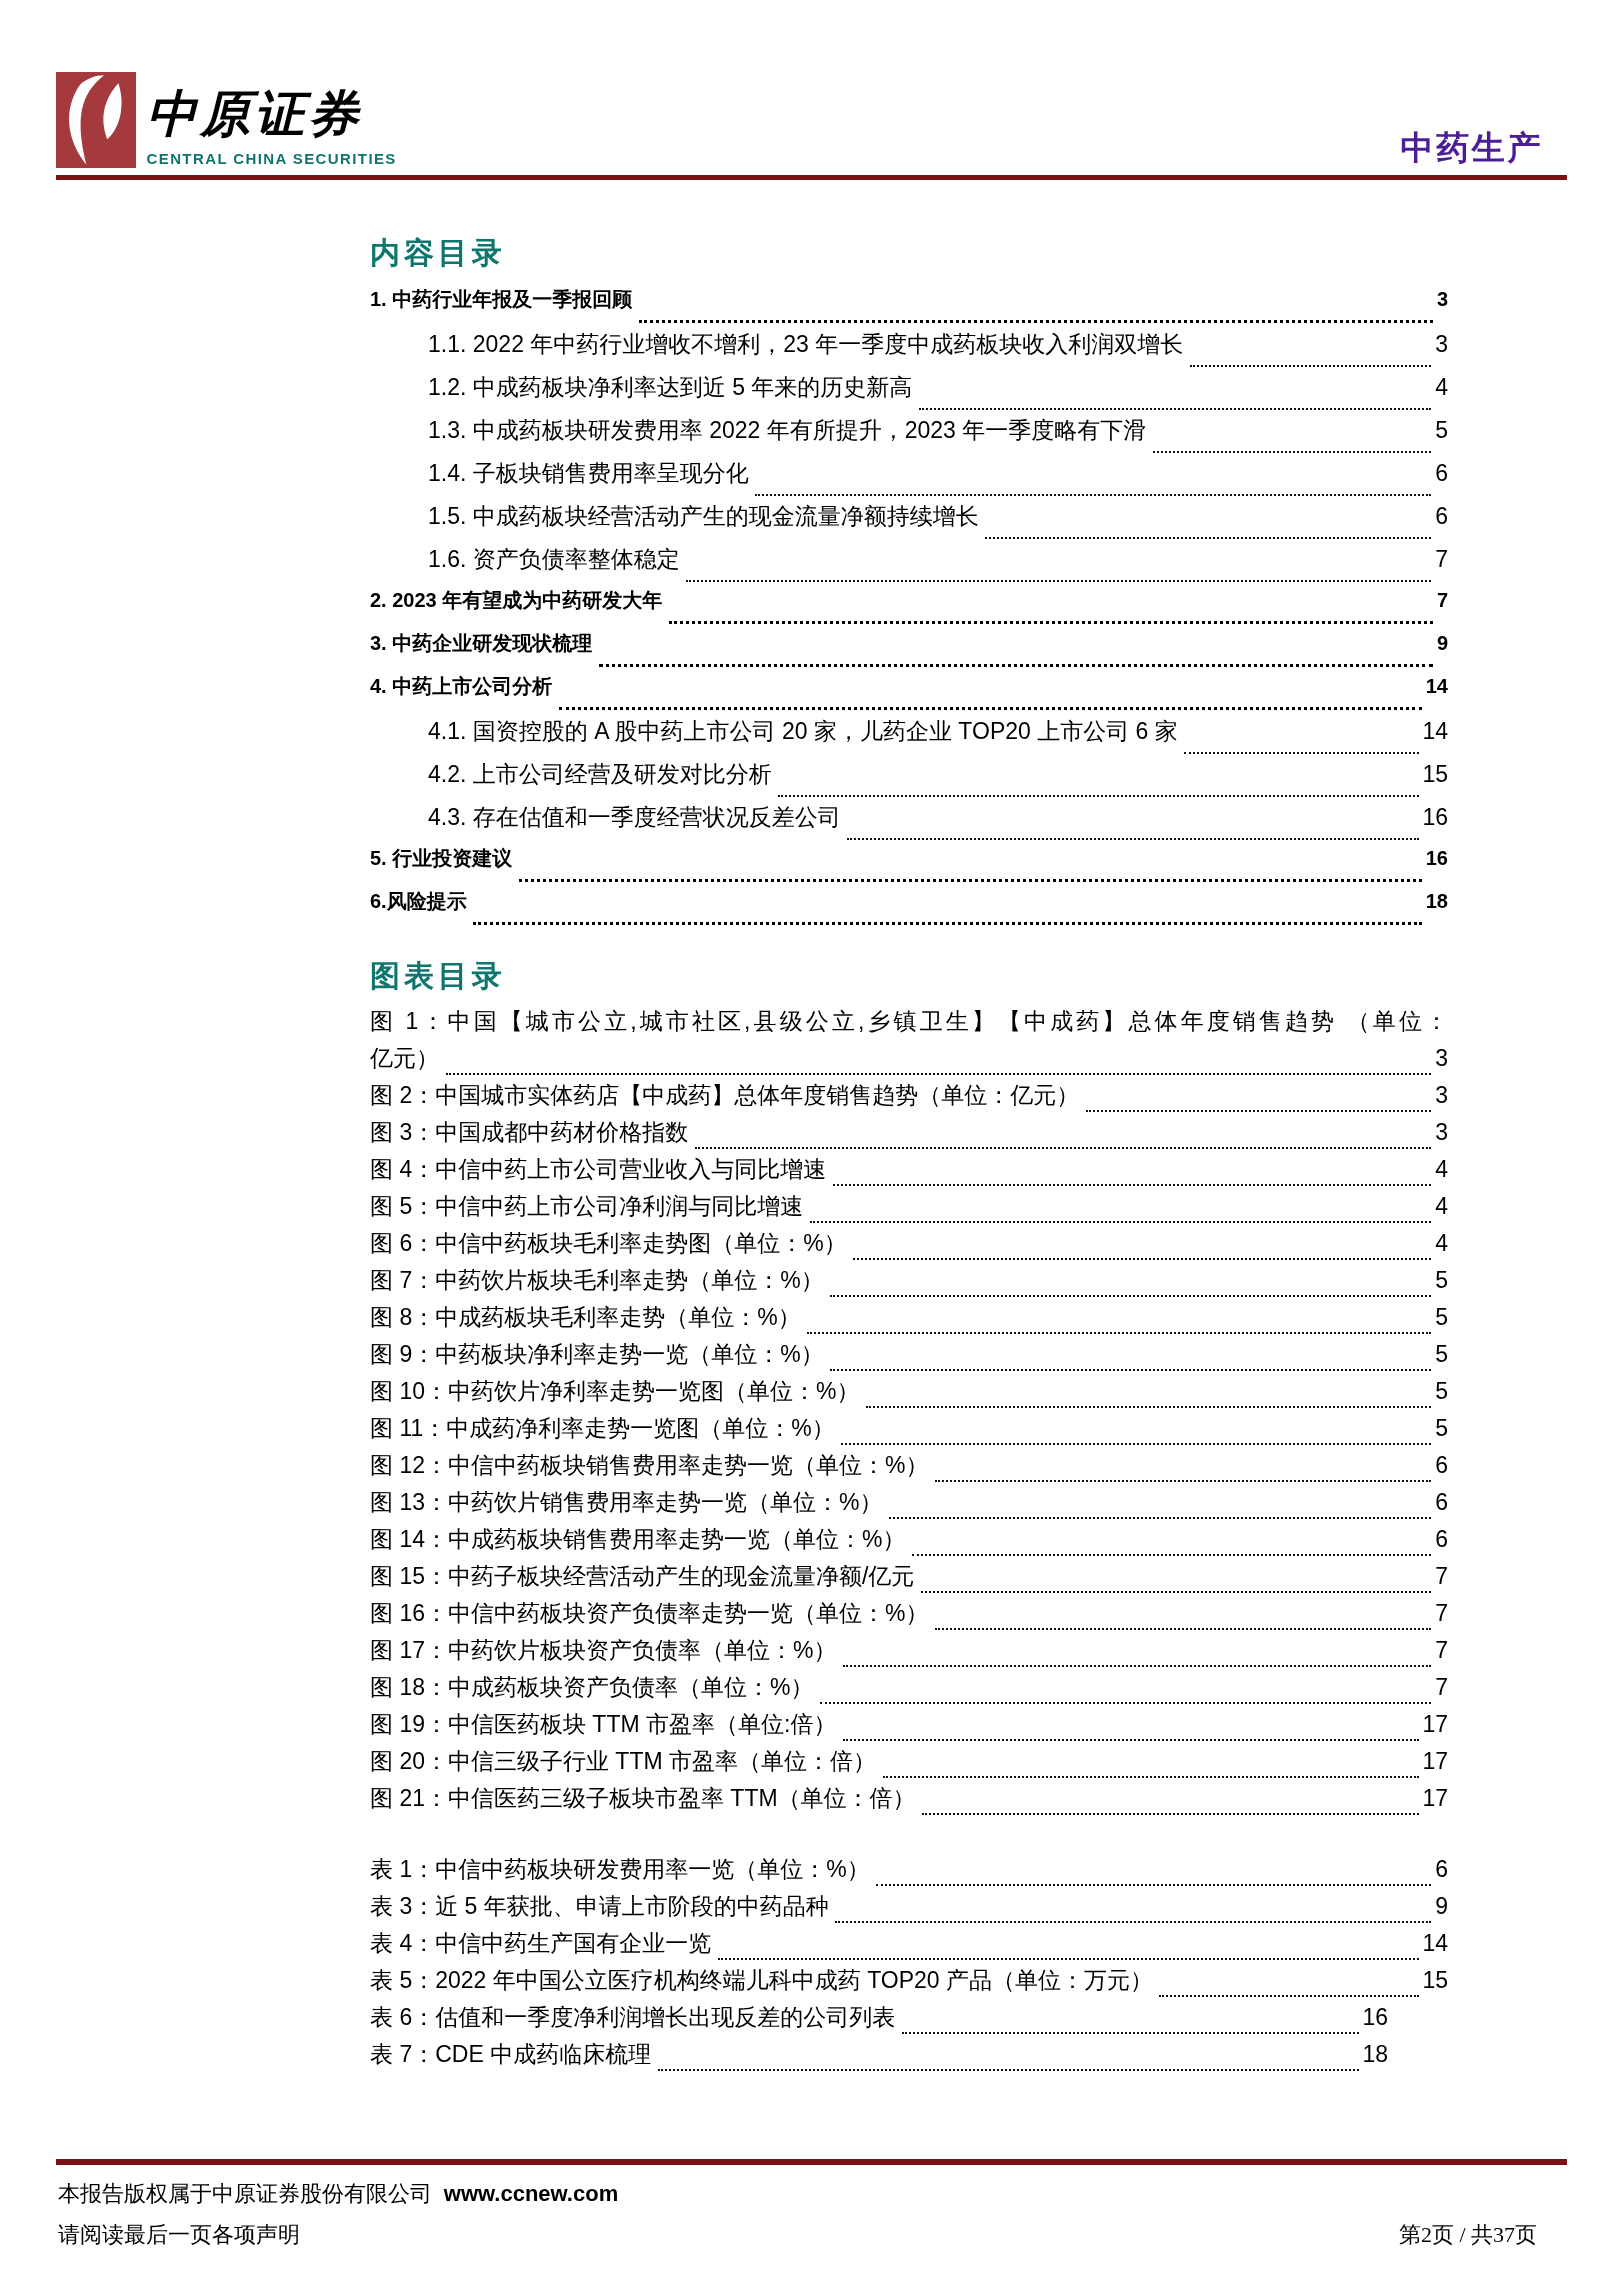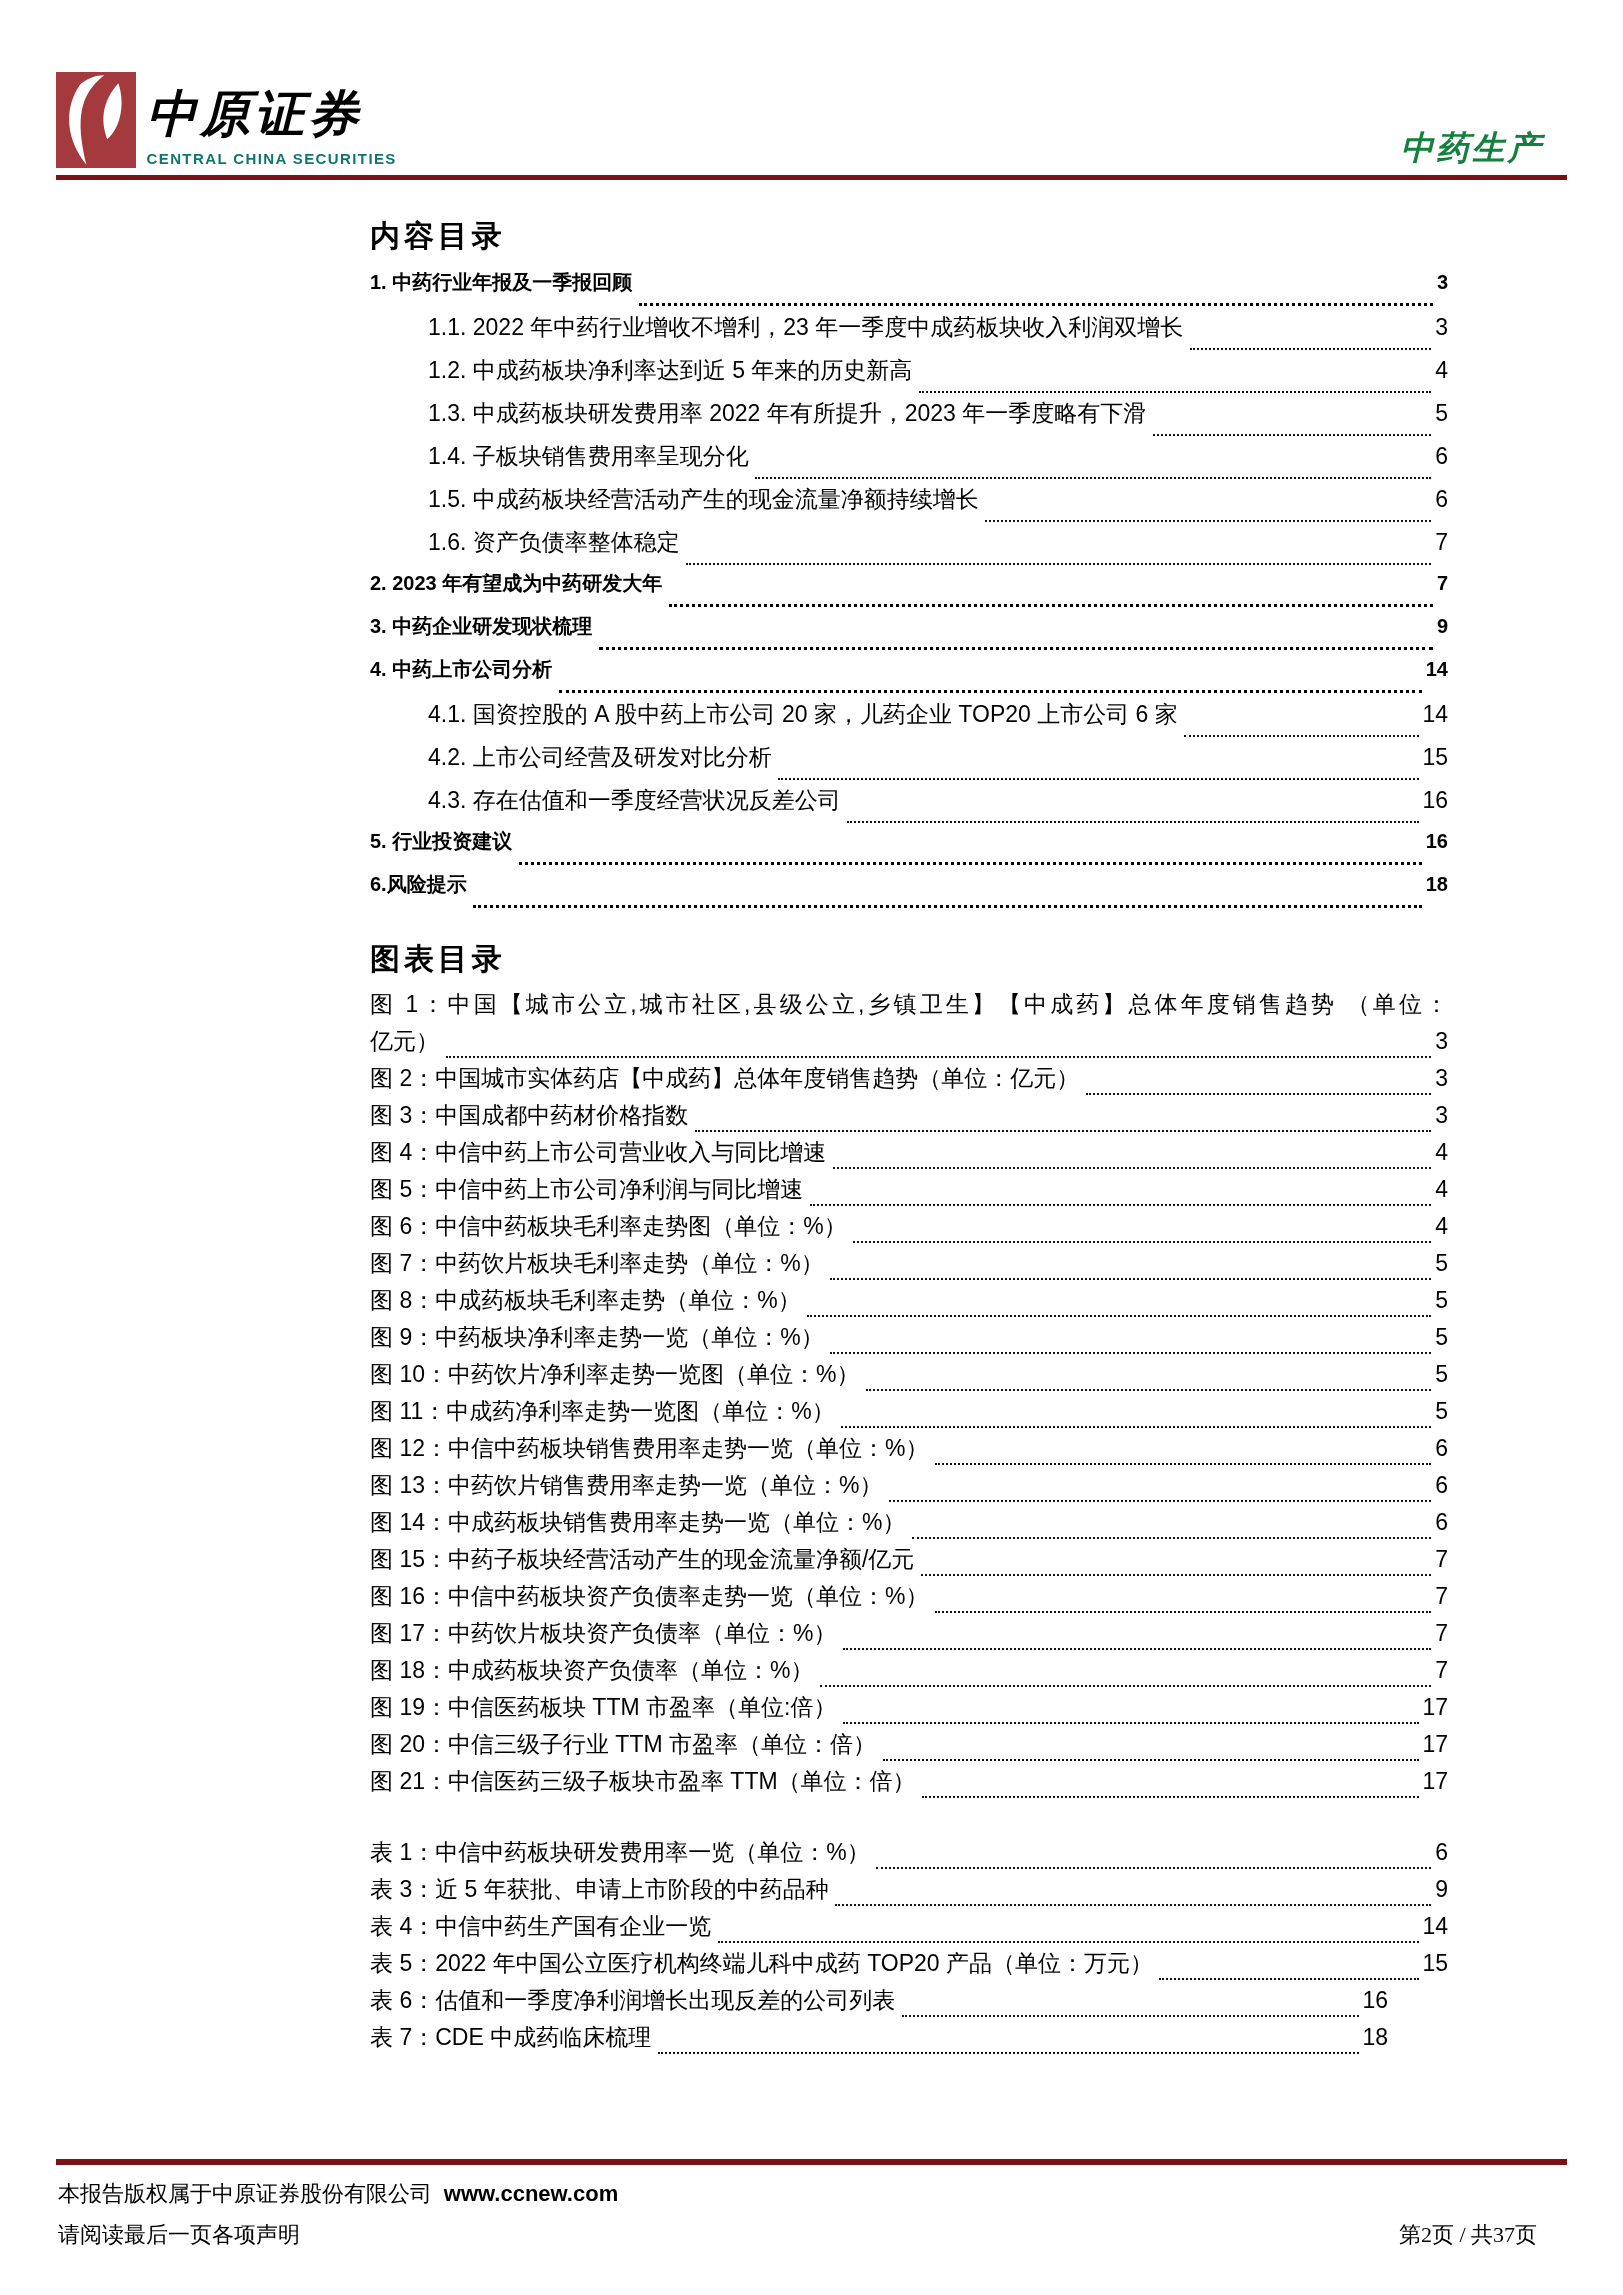--- a/index.html
+++ b/index.html
@@ -12,30 +12,30 @@
     overflow:hidden;
   }
   
   .header-logo{position:absolute;left:56px;top:72px;display:flex;align-items:flex-start;gap:10.5px;}
   .logo-mark{width:80px;height:96px;flex:0 0 auto;}
   .brand-text{display:flex;flex-direction:column;padding-top:9.2px;}
   .brand-cn{font-size:50px;font-weight:700;letter-spacing:3.9px;line-height:1.35;font-family:"Liberation Serif",serif;font-style:italic;}
   .brand-en{font-size:15px;font-weight:700;letter-spacing:1.4px;color:#0f766e;font-family:"Liberation Sans",sans-serif;margin-top:1.3px;}
   .sector-label{
     position:absolute;right:80px;top:126px;
-    font-size:33px;font-weight:700;font-style:italic;
-    color:#15803d;font-family:"Liberation Serif",serif;letter-spacing:2.6px;
+    font-size:33px;font-weight:700;
+    color:#4c1d95;font-family:"Liberation Serif",serif;letter-spacing:2.6px;
   }
   .rule-top{position:absolute;left:56px;right:56px;top:175px;height:5.2px;background:#7a1215;}
   
   .content{position:absolute;left:370px;top:219px;width:1078px;}
   .section-title{
-    font-size:30px;font-weight:700;color:#000000;
+    font-size:30px;font-weight:700;color:#0f766e;
     font-family:"Liberation Serif",serif;letter-spacing:3.9px;
-    margin:0 0 17px 0;line-height:1.1;
+    margin:17px 0 17px 0;line-height:1.1;
   }
   .figures-title{margin-top:27.5px;margin-bottom:14.4px;}
   .list{display:block;}
   .row{display:flex;align-items:baseline;}
   .toc-row{height:43px;font-size:23px;}
   .toc-row.level-1{font-weight:700;font-size:20px;}
   .toc-row.level-2{padding-left:58px;}
   .fig-row{height:37px;font-size:23px;}
   .tables-block{margin-top:34px;}
   .entry-label{white-space:nowrap;}

